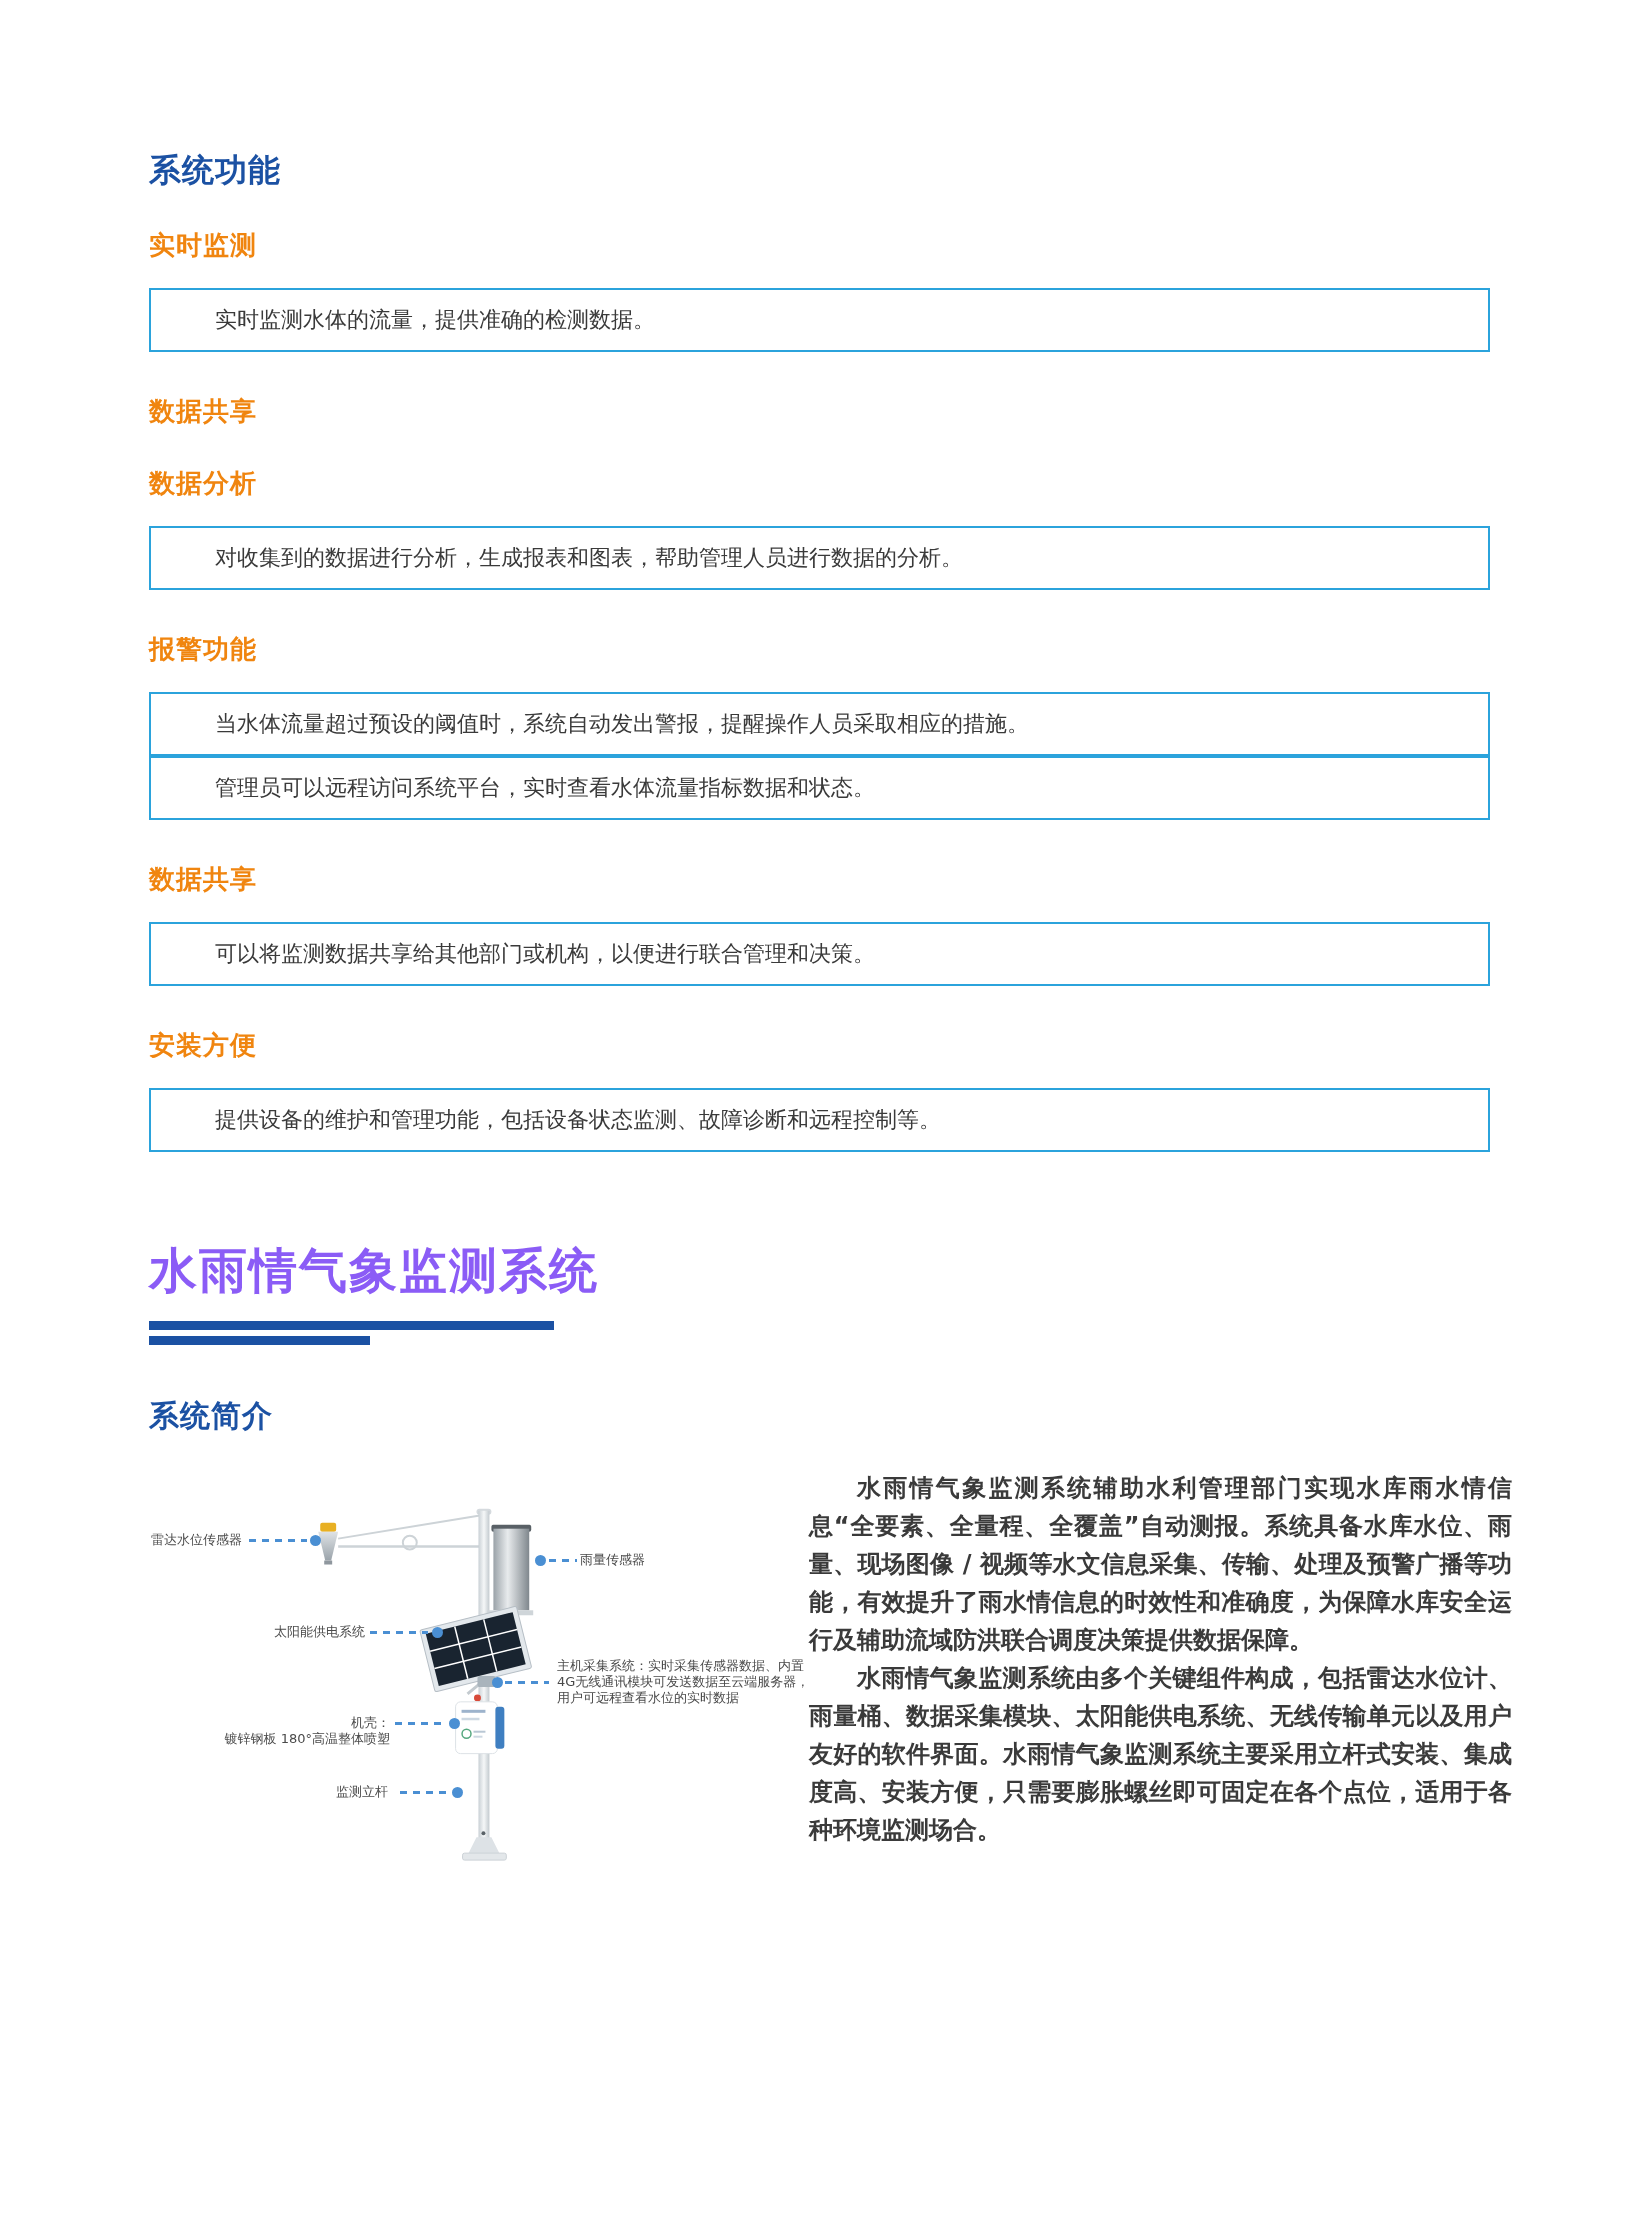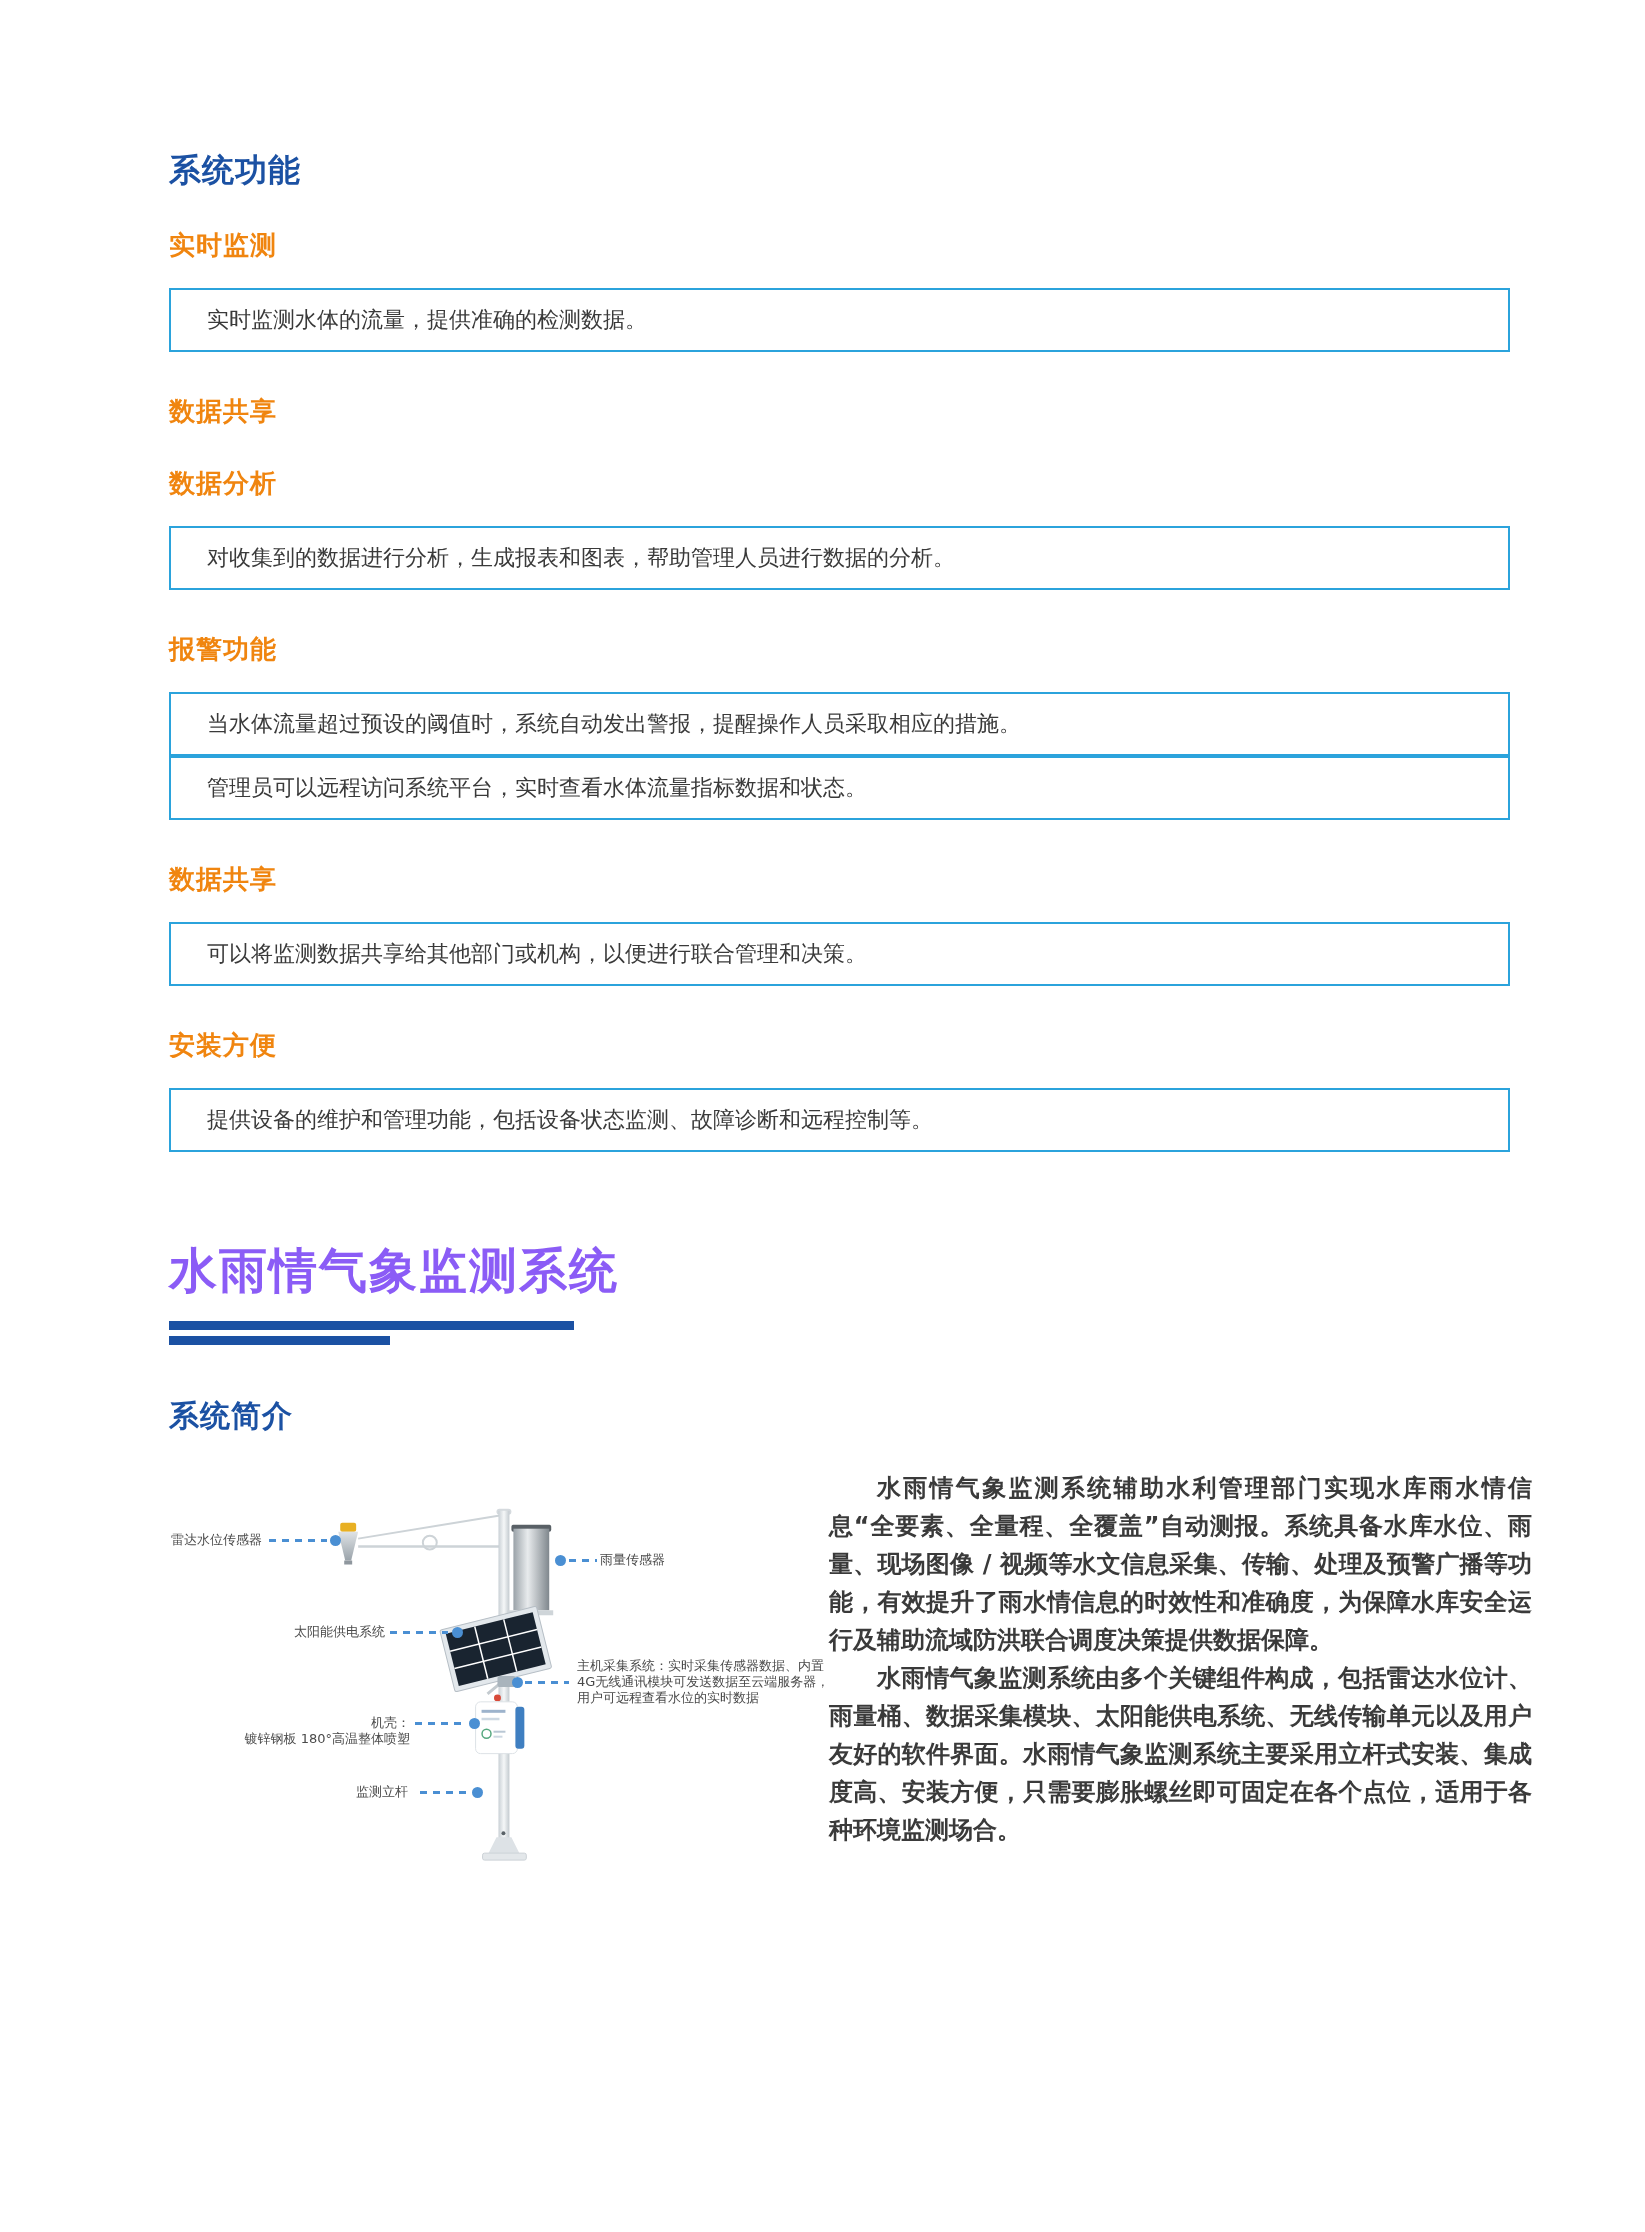--- a/index.html
+++ b/index.html
@@ -4,39 +4,39 @@
 <style>
   html,body { margin:0; padding:0; background:#ffffff; }
   .page {
     position:relative;
     width:1646px;
     height:2233px;
     background:#ffffff;
     font-family:"DejaVu Sans","Liberation Sans",sans-serif;
     overflow:hidden;
   }
-  .content { position:absolute; left:149px; top:0; width:1363px;margin-left:20px; }
+  .content { position:absolute; left:149px; top:0; width:1363px; }
 
   
   .sys-title {
     margin:154px 0 0 0;
     font-size:32px; line-height:32px; font-weight:700;
     color:#1B51A3; letter-spacing:1px;
   }
   .feature h3 {
     margin:46px 0 30px 0;
     font-size:26px; line-height:26px; font-weight:700;
     color:#F0850F; letter-spacing:1px;
   }
   .feature .box {
     box-sizing:border-box;
     width:1341px; height:64px;
     border:2px solid #2BA3DC;
     display:flex; align-items:center;
-    padding-left:36px;
+    padding-left:64px;
     font-size:22px; color:#3A3A3A;
     background:#ffffff;
   }
 
   
   .big-title {
     margin:93px 0 0 0;
     font-size:48px; line-height:50px; font-weight:700;
     color:#8b5cf6; letter-spacing:2px;
   }

